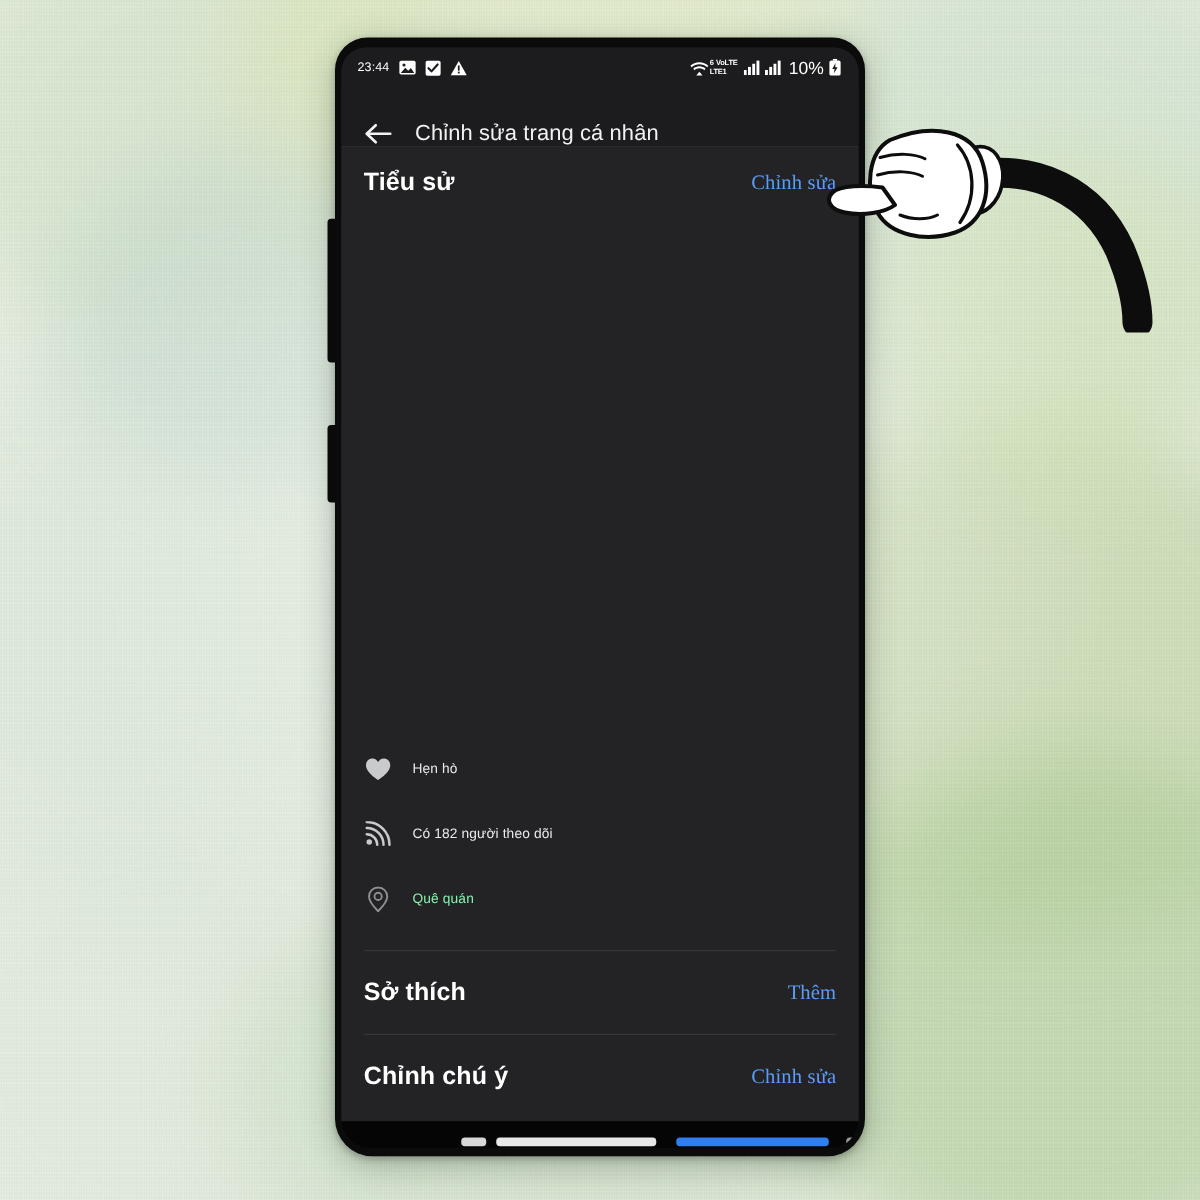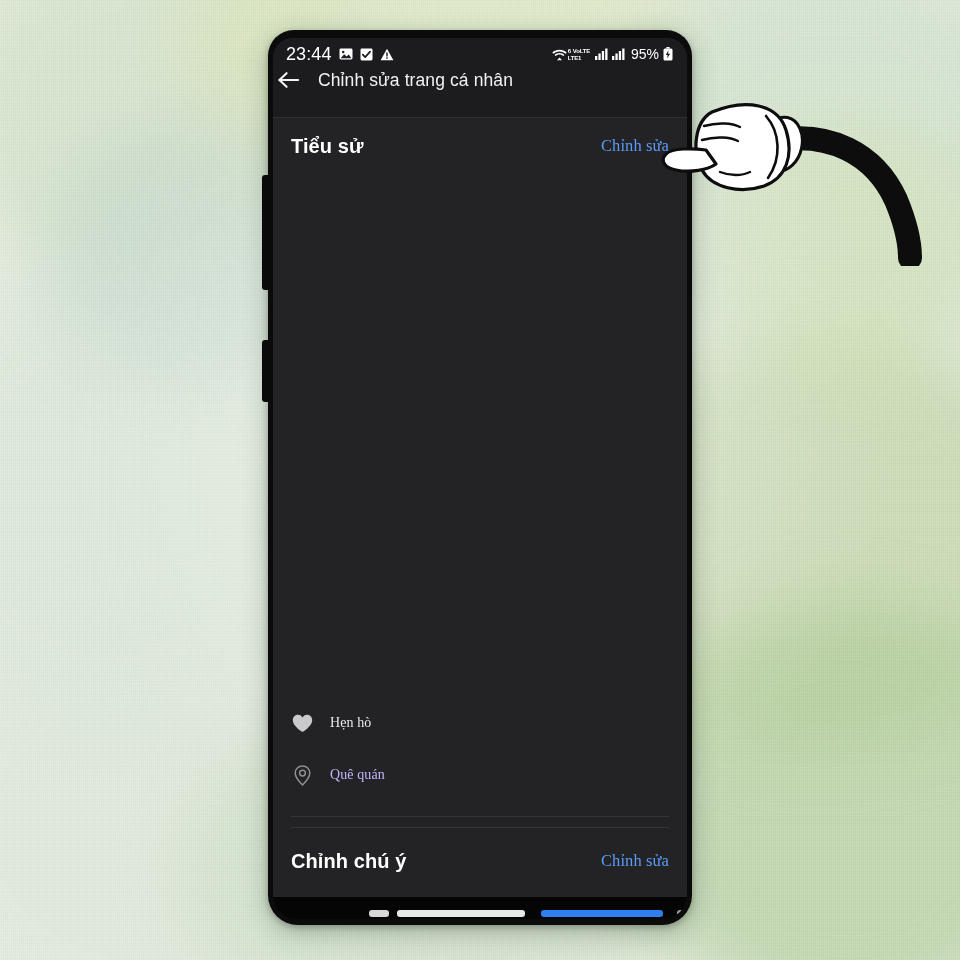--- a/index.html
+++ b/index.html
@@ -56,35 +56,35 @@
 
   
   #status-bar {
     height:32px; flex:0 0 32px;
     display:flex; align-items:center; justify-content:space-between;
     padding:0 14px 0 13px;
     background:#1c1c1e;
     color:#fff;
   }
   #status-left { display:flex; align-items:center; gap:7px; }
-  #status-time { font-size:18px; letter-spacing:.1px; font-weight:400; }
+  #status-time { font-size:10px; letter-spacing:.1px; font-weight:400; }
   .sb-ico { display:block; }
   #status-right { display:flex; align-items:center; gap:4px; }
   #net-badges {
     display:flex; flex-direction:column; align-items:flex-start;
     line-height:1; margin-right:1px;
   }
   .badge-row { display:flex; align-items:flex-end; gap:2px; }
   .tiny-txt { font-size:6px; font-weight:700; letter-spacing:-.2px; }
   #status-battery-text { font-size:14px; margin-left:2px; }
 
   
   #app-header {
-    flex:0 0 48px; display:flex; align-items:flex-start; gap:18px;
-    padding:0 4px; background:#1c1c1e;
+    flex:0 0 48px; display:flex; align-items:flex-end; gap:18px;
+    padding:0 18px; background:#1c1c1e;
     border-bottom:1px solid #2e2f31;
   }
   #header-title { color:#f2f2f3; font-size:17.5px; letter-spacing:.1px; }
 
   
   #app-body { flex:1 1 auto; background:#232325; display:flex; flex-direction:column; }
 
   .section-head {
     display:flex; align-items:center; justify-content:space-between;
     padding:0 18px; height:56px; flex:0 0 56px;
@@ -94,22 +94,22 @@
 
   #bio-blank { flex:1 1 auto; min-height:10px; }
 
   
   #info-rows { flex:0 0 auto; padding:0 0 10px 0; }
   .info-row {
     display:flex; align-items:center; gap:17px;
     height:52px; padding:0 18px;
   }
   .info-ico { width:22px; display:flex; justify-content:center; align-items:center; }
-  .info-label { font-size:14px; color:#e9e9ea; letter-spacing:.1px;font-family:Liberation Serif, serif; }
-  .info-label.muted { color:#c4b5fd; }
+  .info-label { font-size:11px; color:#e9e9ea; letter-spacing:.1px; }
+  .info-label.muted { color:#86efac; }
 
   .divider { height:1px; background:#35363a; margin:5px 18px; }
 
   
   #bottom-strip {
     flex:0 0 22px; background:#050505;
     display:flex; align-items:flex-end; justify-content:center; gap:0;
     position:relative;
   }
   .strip-chip { position:absolute; bottom:2px; height:7px; border-radius:3px; }
@@ -190,21 +190,21 @@
             <rect x="10.2" y="0.5" width="2.3" height="11.5" fill="#ffffff"></rect>
           </svg>
 
           <svg class="sb-ico" width="13" height="12" viewBox="0 0 13 12">
             <rect x="0" y="8" width="2.3" height="4" fill="#ffffff"></rect>
             <rect x="3.4" y="5.5" width="2.3" height="6.5" fill="#ffffff"></rect>
             <rect x="6.8" y="3" width="2.3" height="9" fill="#ffffff"></rect>
             <rect x="10.2" y="0.5" width="2.3" height="11.5" fill="#ffffff"></rect>
           </svg>
 
-          <span id="status-battery-text">95%</span>
+          <span id="status-battery-text">10%</span>
 
           <svg class="sb-ico" width="10" height="14" viewBox="0 0 10 14">
             <rect x="3.3" y="0" width="3.4" height="1.6" rx="0.5" fill="#ffffff"></rect>
             <rect x="0.5" y="1.4" width="9" height="12" rx="1.5" fill="#ffffff"></rect>
             <path d="M5.4 3.4 L2.8 8.1 H4.6 L4.2 11.6 L7.1 6.7 H5.2 Z" fill="#1c1c1e"></path>
           </svg>
         </div>
       </div>
 
       <div id="app-header">
@@ -230,34 +230,49 @@
 
           <div class="info-row">
             <span class="info-ico">
               <svg width="21" height="19" viewBox="0 0 21 19">
                 <path d="M10.5 18 C10.5 18 0.8 12.2 0.8 6.2 C0.8 2.9 3.2 0.8 5.9 0.8 C8 0.8 9.7 2.1 10.5 3.6 C11.3 2.1 13 0.8 15.1 0.8 C17.8 0.8 20.2 2.9 20.2 6.2 C20.2 12.2 10.5 18 10.5 18 Z" fill="#c9cacc"></path>
               </svg>
             </span>
             <span class="info-label">Hẹn hò</span>
           </div>
 
+          <div class="info-row">
+            <span class="info-ico">
+              <svg width="21" height="20" viewBox="0 0 21 20">
+                <circle cx="3.4" cy="16.6" r="2.2" fill="#c9cacc"></circle>
+                <path d="M1.4 10.4 A8.4 8.4 0 0 1 9.8 18.8" stroke="#c9cacc" stroke-width="2" fill="none" stroke-linecap="round"></path>
+                <path d="M1.4 5.4 A13.4 13.4 0 0 1 14.8 18.8" stroke="#c9cacc" stroke-width="2" fill="none" stroke-linecap="round"></path>
+                <path d="M1.4 0.6 A18.2 18.2 0 0 1 19.6 18.8" stroke="#c9cacc" stroke-width="2" fill="none" stroke-linecap="round"></path>
+              </svg>
+            </span>
+            <span class="info-label">Có 182 người theo dõi</span>
+          </div>
 
           <div class="info-row">
             <span class="info-ico">
               <svg width="19" height="21" viewBox="0 0 19 21">
                 <path d="M9.5 20 C9.5 20 16.8 12.6 16.8 8.2 C16.8 4.1 13.6 1 9.5 1 C5.4 1 2.2 4.1 2.2 8.2 C2.2 12.6 9.5 20 9.5 20 Z" stroke="#8e8f92" stroke-width="1.5" fill="none"></path>
                 <circle cx="9.5" cy="8.1" r="2.9" stroke="#8e8f92" stroke-width="1.5" fill="none"></circle>
               </svg>
             </span>
             <span class="info-label muted">Quê quán</span>
           </div>
         </div>
 
         <div class="divider"></div>
 
+        <div class="section-head">
+          <span class="section-title">Sở thích</span>
+          <span class="section-action">Thêm</span>
+        </div>
 
         <div class="divider"></div>
 
         <div class="section-head">
           <span class="section-title">Chỉnh chú ý</span>
           <span class="section-action">Chỉnh sửa</span>
         </div>
 
         <div style="flex:0 0 8px;"></div>
       </div>

